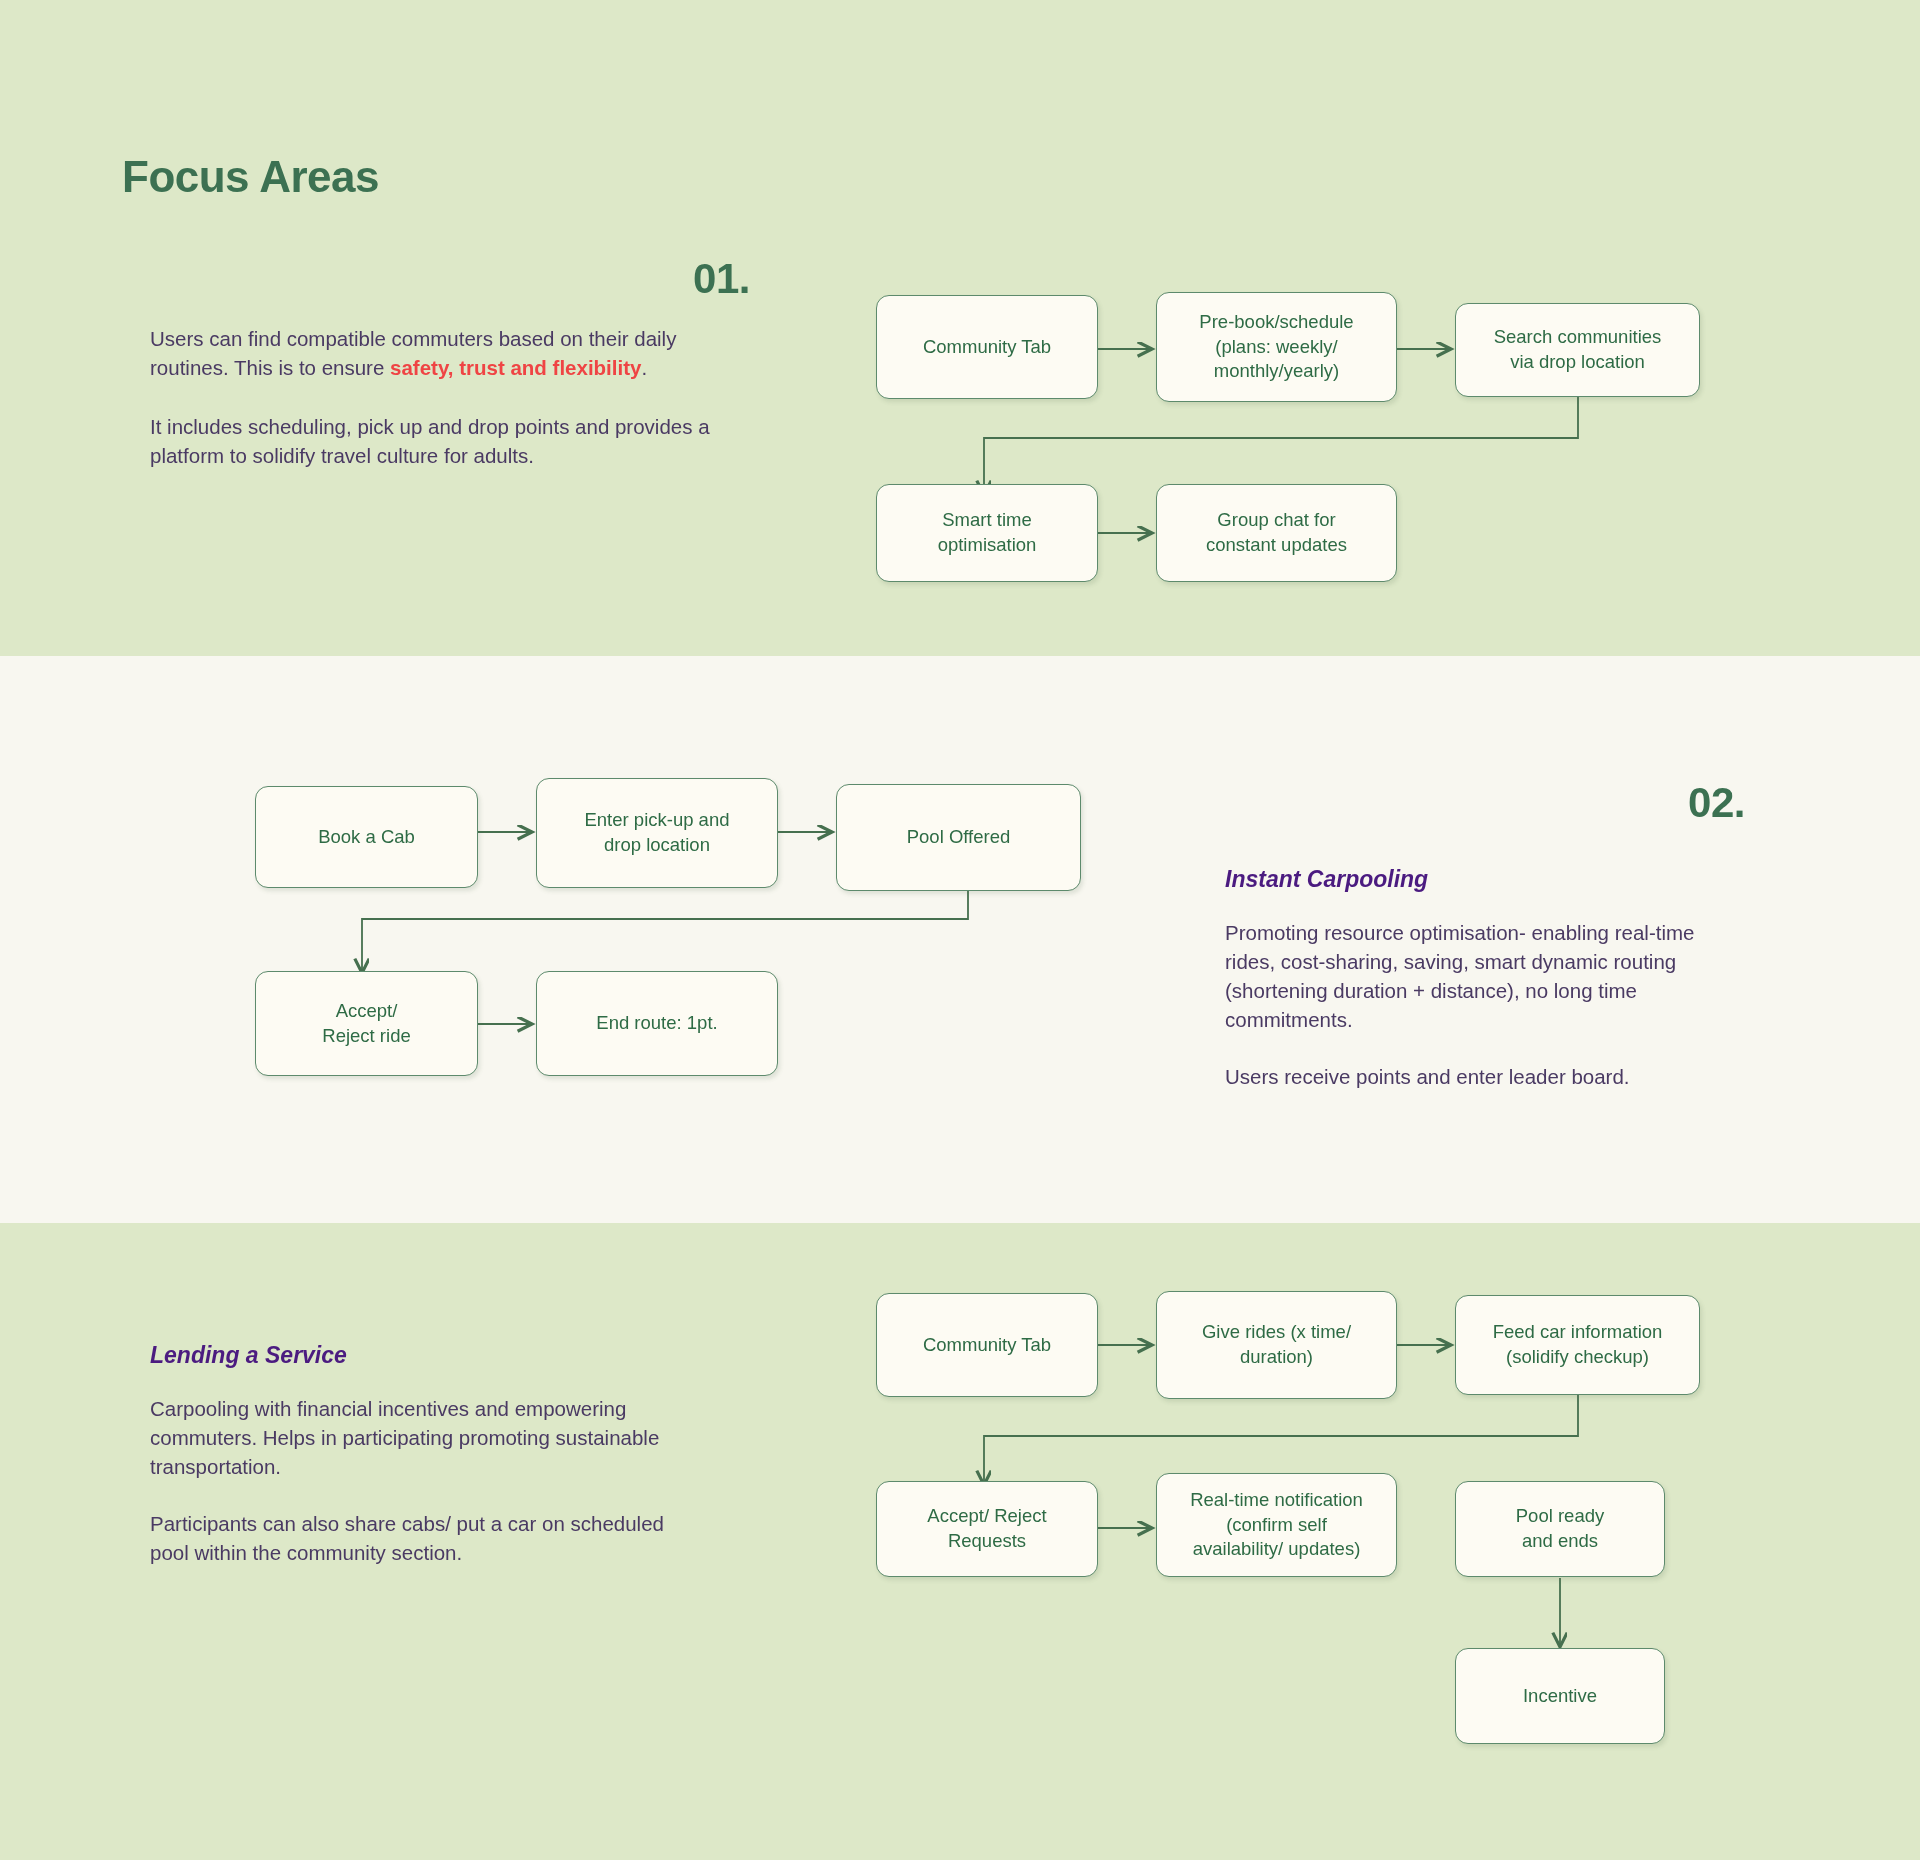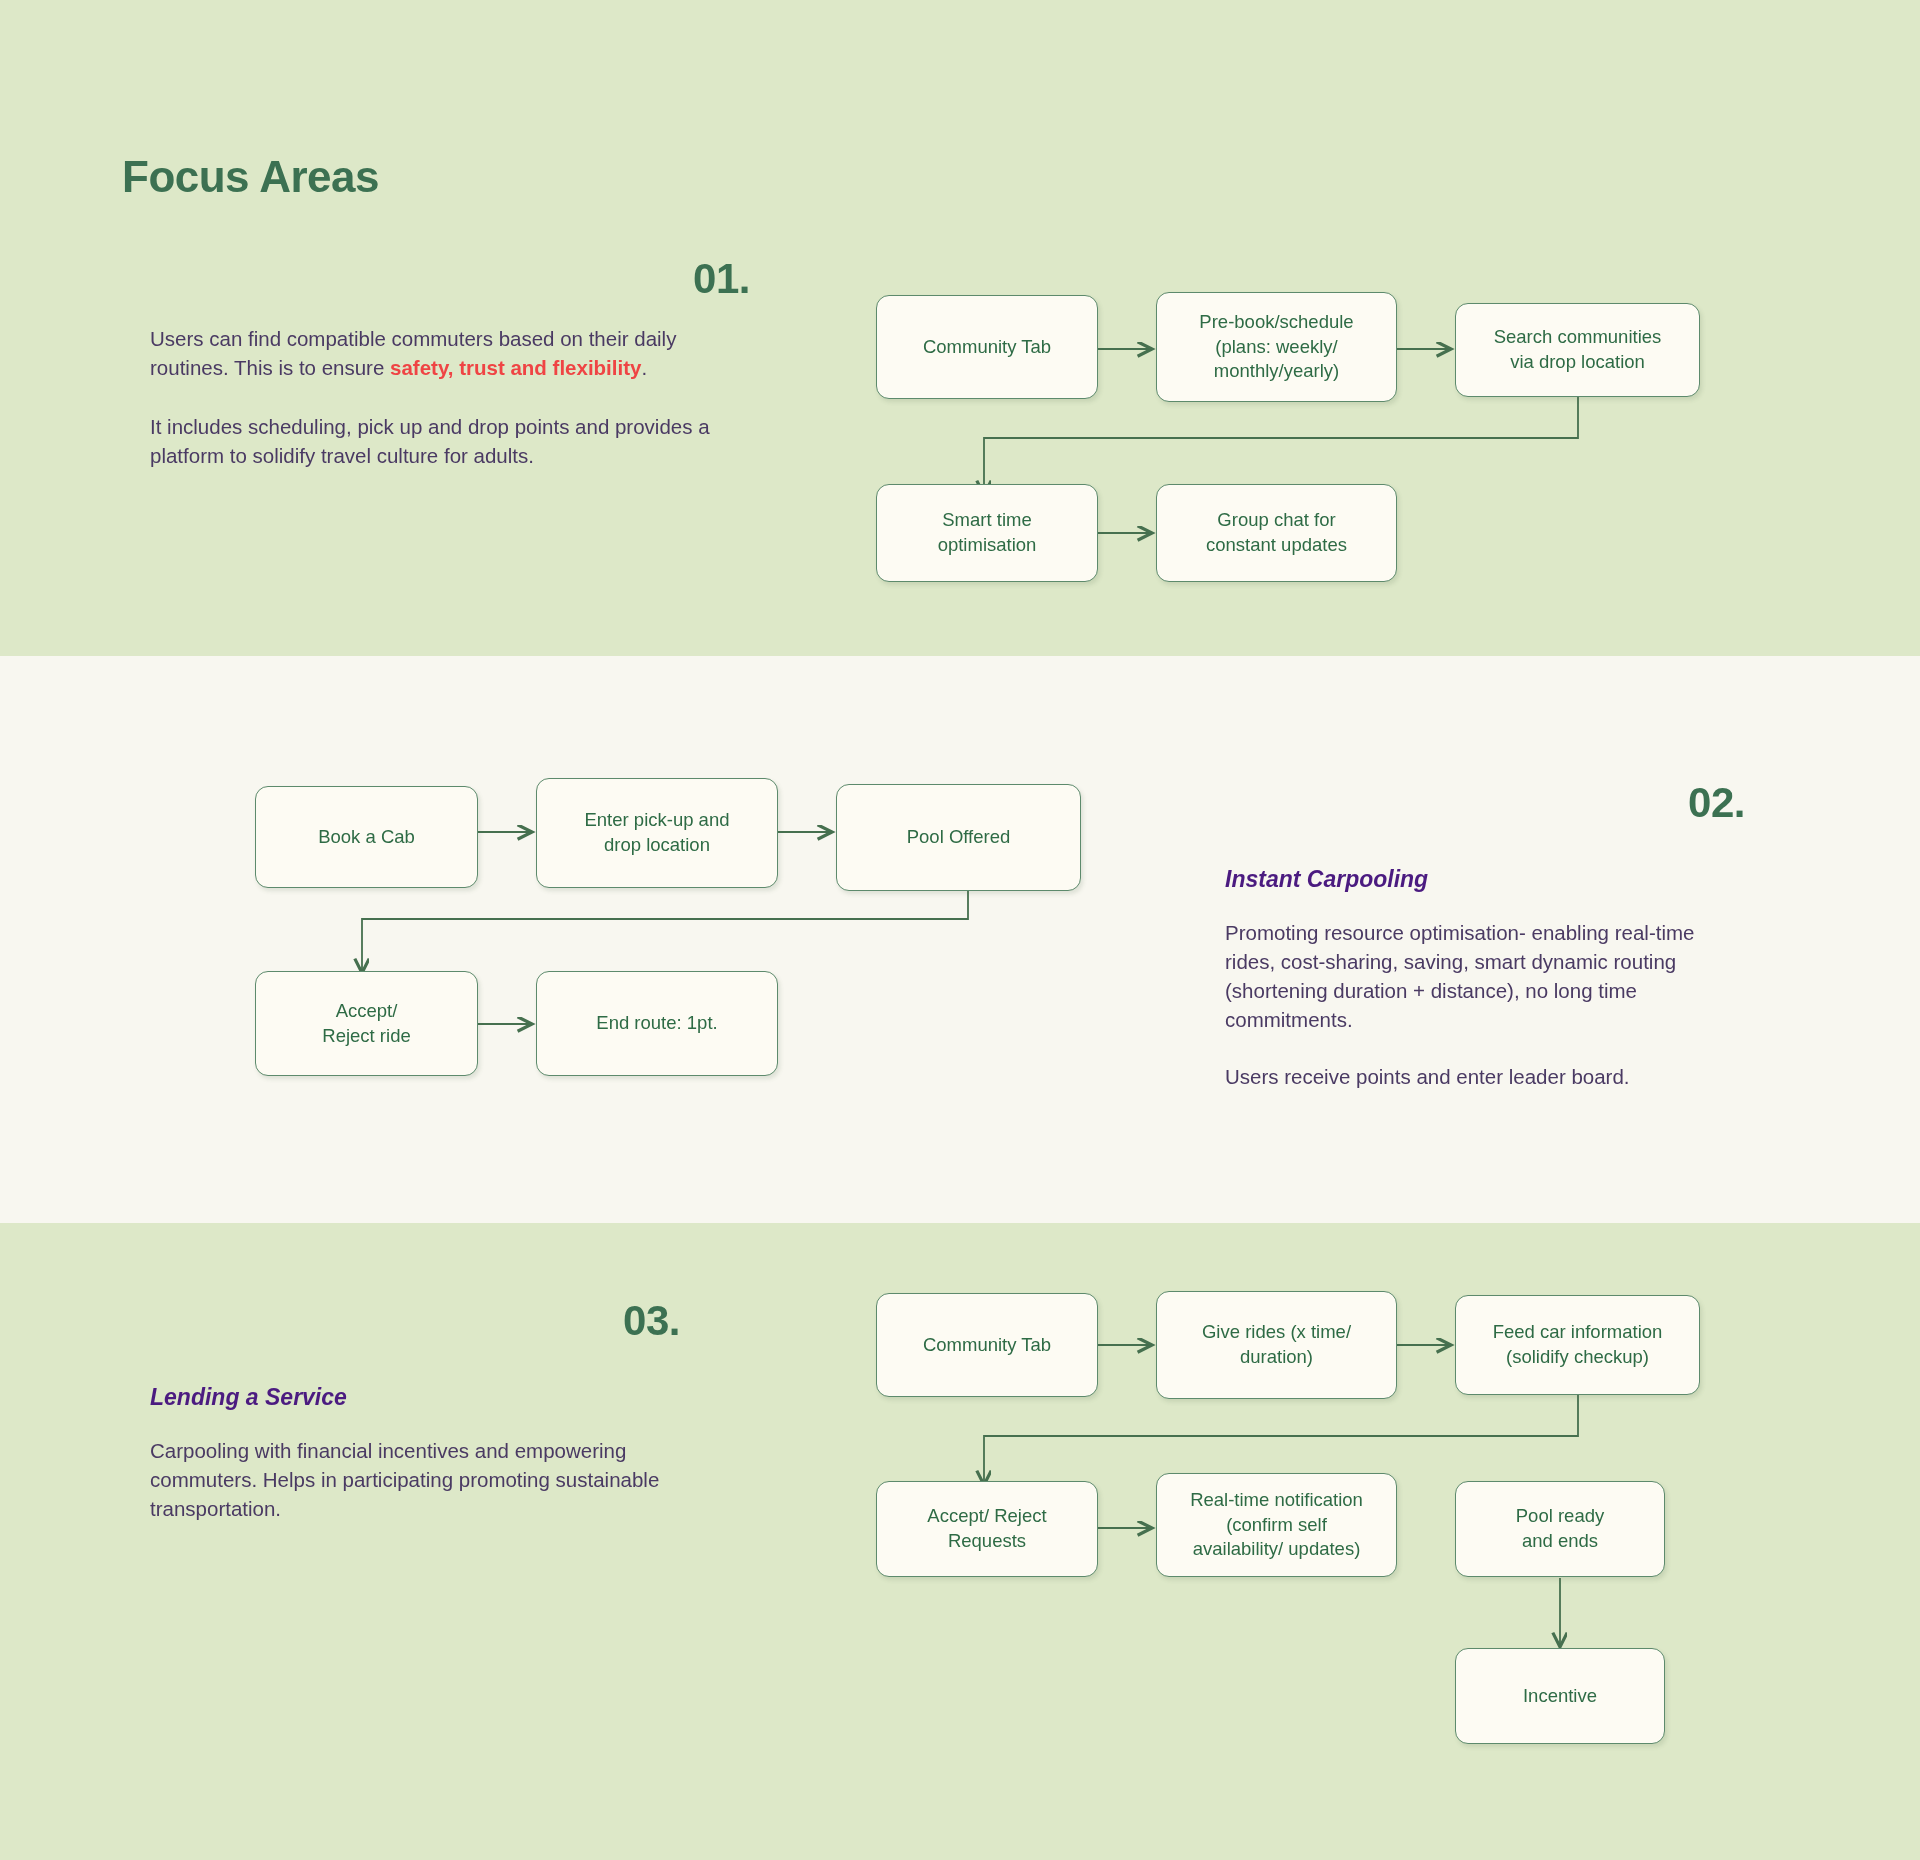--- a/index.html
+++ b/index.html
@@ -182,23 +182,23 @@
     <div class="node" style="left:255px; top:130px; width:223px; height:102px;">Book a Cab</div>
     <div class="node" style="left:536px; top:122px; width:242px; height:110px;">Enter pick-up and
 drop location</div>
     <div class="node" style="left:836px; top:128px; width:245px; height:107px;">Pool Offered</div>
     <div class="node" style="left:255px; top:315px; width:223px; height:105px;">Accept/
 Reject ride</div>
     <div class="node" style="left:536px; top:315px; width:242px; height:105px;">End route: 1pt.</div>
   </div>
 
   <div class="text-col" id="text-03">
-    <div class="section-number">03.</div>
     <div class="section-heading">Lending a Service</div>
     <div class="section-body p1">Carpooling with financial incentives and empowering commuters. Helps in participating promoting sustainable transportation.</div>
+    <div class="section-body p2">Participants can also share cabs/ put a car on scheduled pool within the community section.</div>
   </div>
 
   <div class="flow" id="flow-03" style="left:0; top:1223px; width:1920px; height:637px;">
 
     <svg class="conn" style="left:0;top:0;width:1920px;height:637px;">
       <defs>
         <marker id="ah3" markerWidth="11" markerHeight="11" refX="9" refY="4" orient="auto">
           <polyline points="1,0 9,4 1,8" fill="none" stroke="#46704f" stroke-width="1.6"></polyline>
         </marker>
       </defs>

